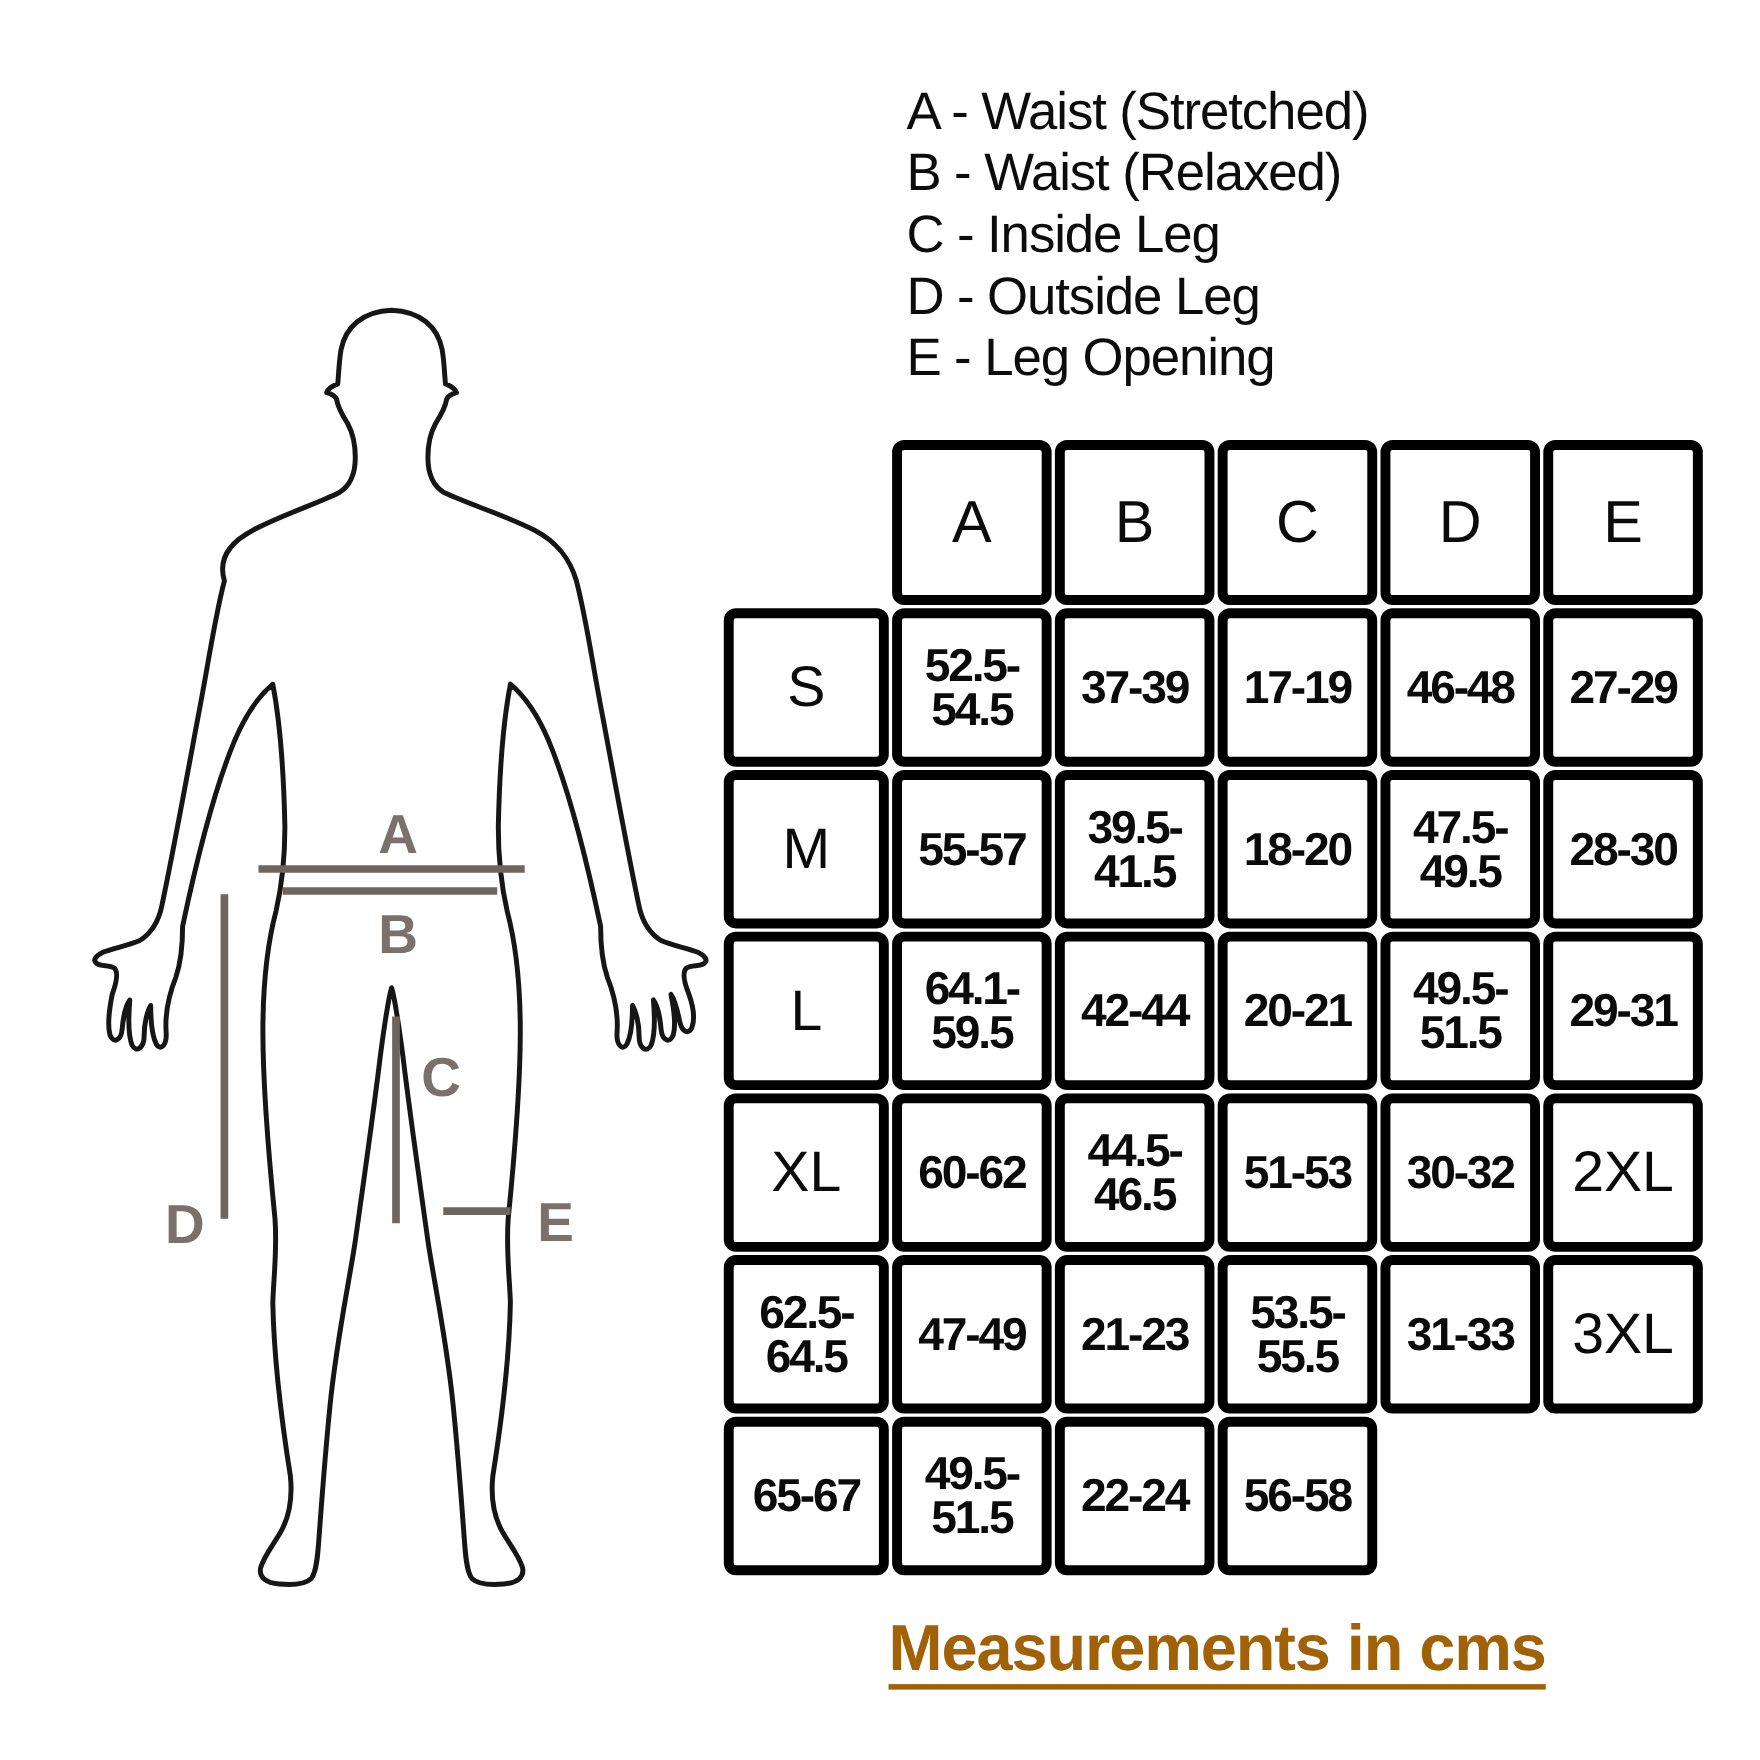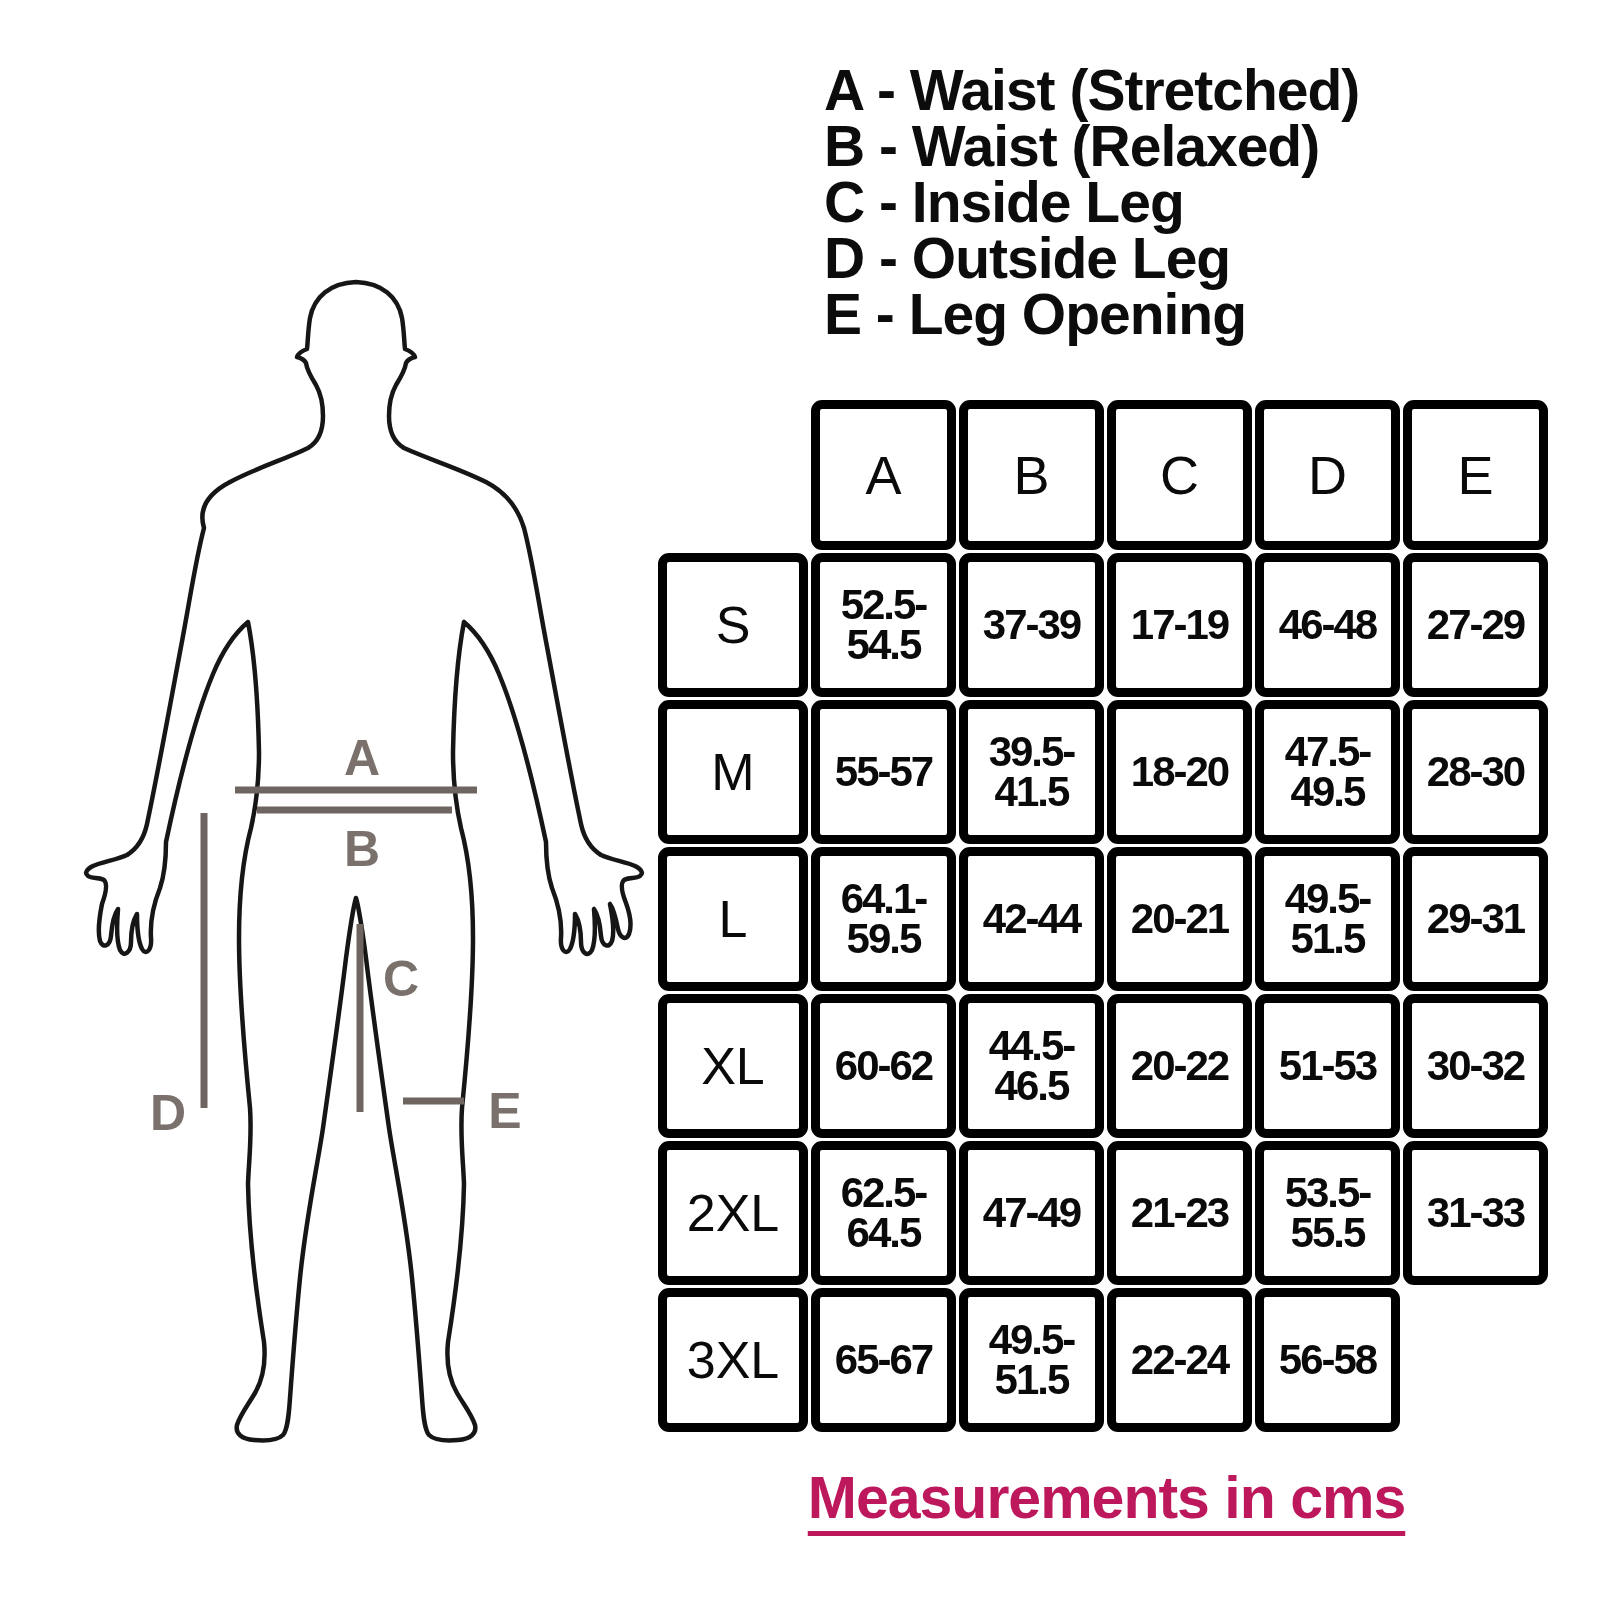--- a/index.html
+++ b/index.html
@@ -35,23 +35,23 @@
     font-family: "Liberation Sans", sans-serif;
     font-weight: bold;
     font-size: 50px;
     fill: #7a716c;
   }
 
   
   .legend {
     position: absolute;
     left: 824px;
-    top: 62px;
-    font-size: 57px;
-    font-weight: bold;
+    top: 74px;
+    font-size: 48px;
+    font-weight: normal;
     letter-spacing: -1px;
     line-height: 56px;
     color: #0c0c0c;
     white-space: nowrap;
   }
 
   
   .size-table {
     position: absolute;
     left: 658px;
@@ -85,21 +85,21 @@
   
   .footer {
     position: absolute;
     left: 658px;
     top: 1464px;
     width: 897px;
     text-align: center;
     font-size: 59px;
     font-weight: bold;
     letter-spacing: -1px;
-    color: #be185d;
+    color: #a16207;
   }
   .footer span {
     text-decoration: underline;
     text-decoration-thickness: 5px;
     text-underline-offset: 13px;
   }
 </style>
 </head>
 <body>
 
@@ -251,21 +251,20 @@
     <div class="cell value">42-44</div>
     <div class="cell value">20-21</div>
     <div class="cell value">49.5-
 51.5</div>
     <div class="cell value">29-31</div>
 
     <div class="cell size">XL</div>
     <div class="cell value">60-62</div>
     <div class="cell value">44.5-
 46.5</div>
-    <div class="cell value">20-22</div>
     <div class="cell value">51-53</div>
     <div class="cell value">30-32</div>
 
     <div class="cell size">2XL</div>
     <div class="cell value">62.5-
 64.5</div>
     <div class="cell value">47-49</div>
     <div class="cell value">21-23</div>
     <div class="cell value">53.5-
 55.5</div>

